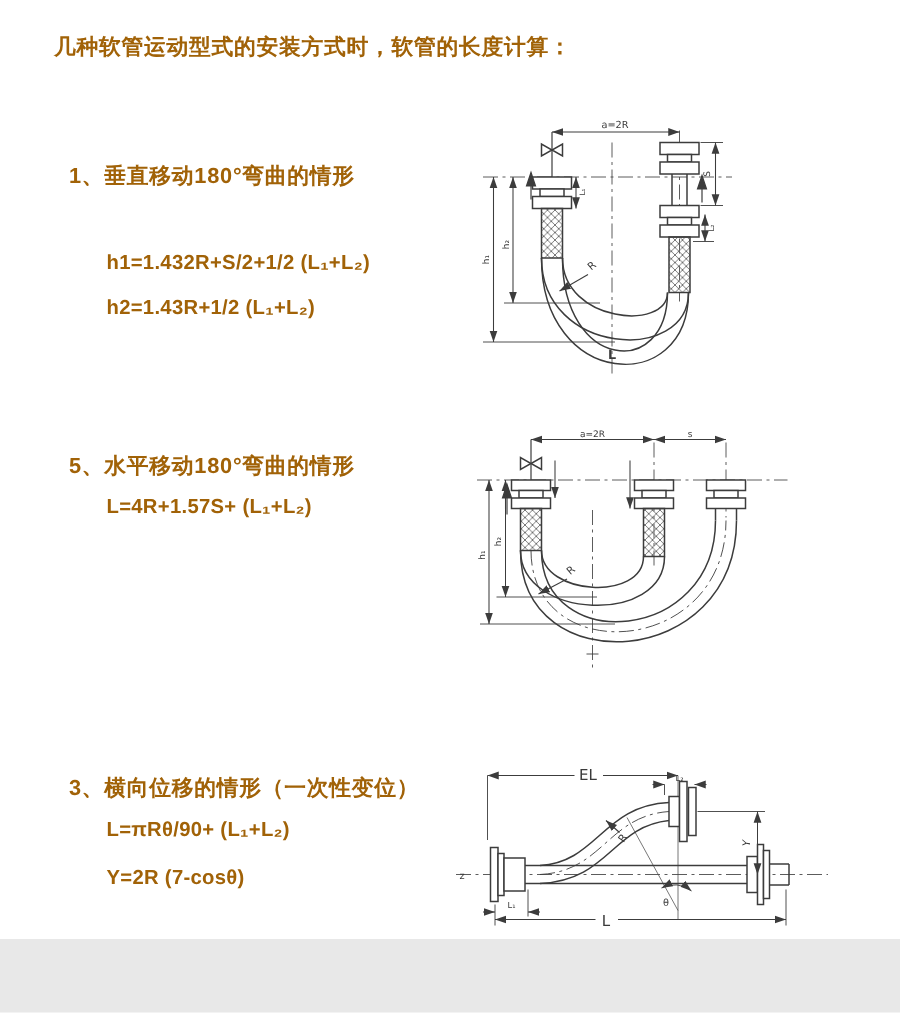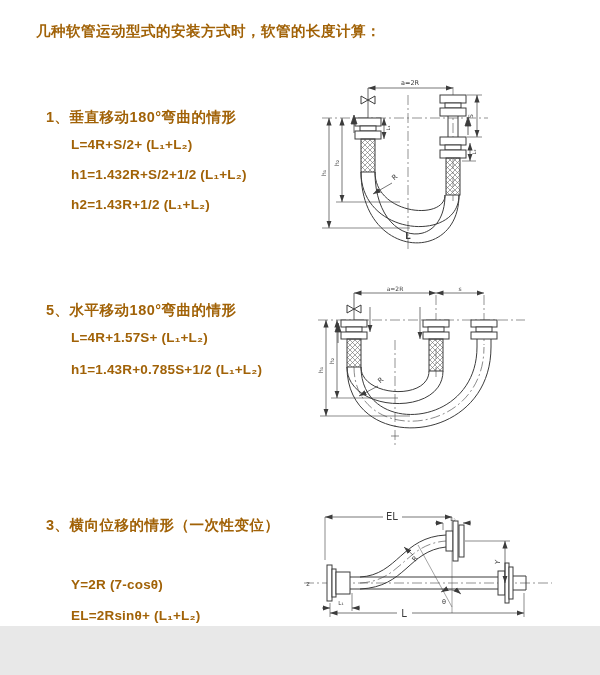--- a/index.html
+++ b/index.html
@@ -13,31 +13,29 @@
   .bottom-edge{position:absolute;left:0;top:668px;width:600px;height:7px;background:#bcbcbc}
 </style>
 </head>
 <body>
 
 <div class="page">
 
   <div class="title">几种软管运动型式的安装方式时，软管的长度计算：</div>
 
   <div class="heading" style="top:108px">1、垂直移动180°弯曲的情形</div>
-  <div class="formula" style="top:137px">L=4R+S/2+ (L₁+L₂)</div>
   <div class="formula" style="top:167px">h1=1.432R+S/2+1/2 (L₁+L₂)</div>
   <div class="formula" style="top:197px">h2=1.43R+1/2 (L₁+L₂)</div>
 
   <div class="heading" style="top:301px">5、水平移动180°弯曲的情形</div>
   <div class="formula" style="top:330px">L=4R+1.57S+ (L₁+L₂)</div>
-  <div class="formula" style="top:362px">h1=1.43R+0.785S+1/2 (L₁+L₂)</div>
 
   <div class="heading" style="top:516px">3、横向位移的情形（一次性变位）</div>
+  <div class="formula" style="top:545px">L=πRθ/90+ (L₁+L₂)</div>
   <div class="formula" style="top:577px">Y=2R (7-cosθ)</div>
-  <div class="formula" style="top:608px">EL=2Rsinθ+ (L₁+L₂)</div>
 
   <svg class="diagram" style="left:310px;top:75px" width="220" height="180" viewBox="0 0 220 180">
     <defs>
       <marker id="m1" viewBox="0 0 8 6" markerWidth="8" markerHeight="6" refX="7.5" refY="3" orient="auto-start-reverse" markerUnits="userSpaceOnUse">
         <path d="M0,0.4 L7.5,3 L0,5.6 z" fill="#3c3c3c"></path>
       </marker>
       <pattern id="hp1" width="5" height="5" patternUnits="userSpaceOnUse">
         <path d="M0,5 L5,0 M0,0 L5,5" stroke="#6a6a6a" stroke-width="0.6"></path>
       </pattern>
     </defs>

